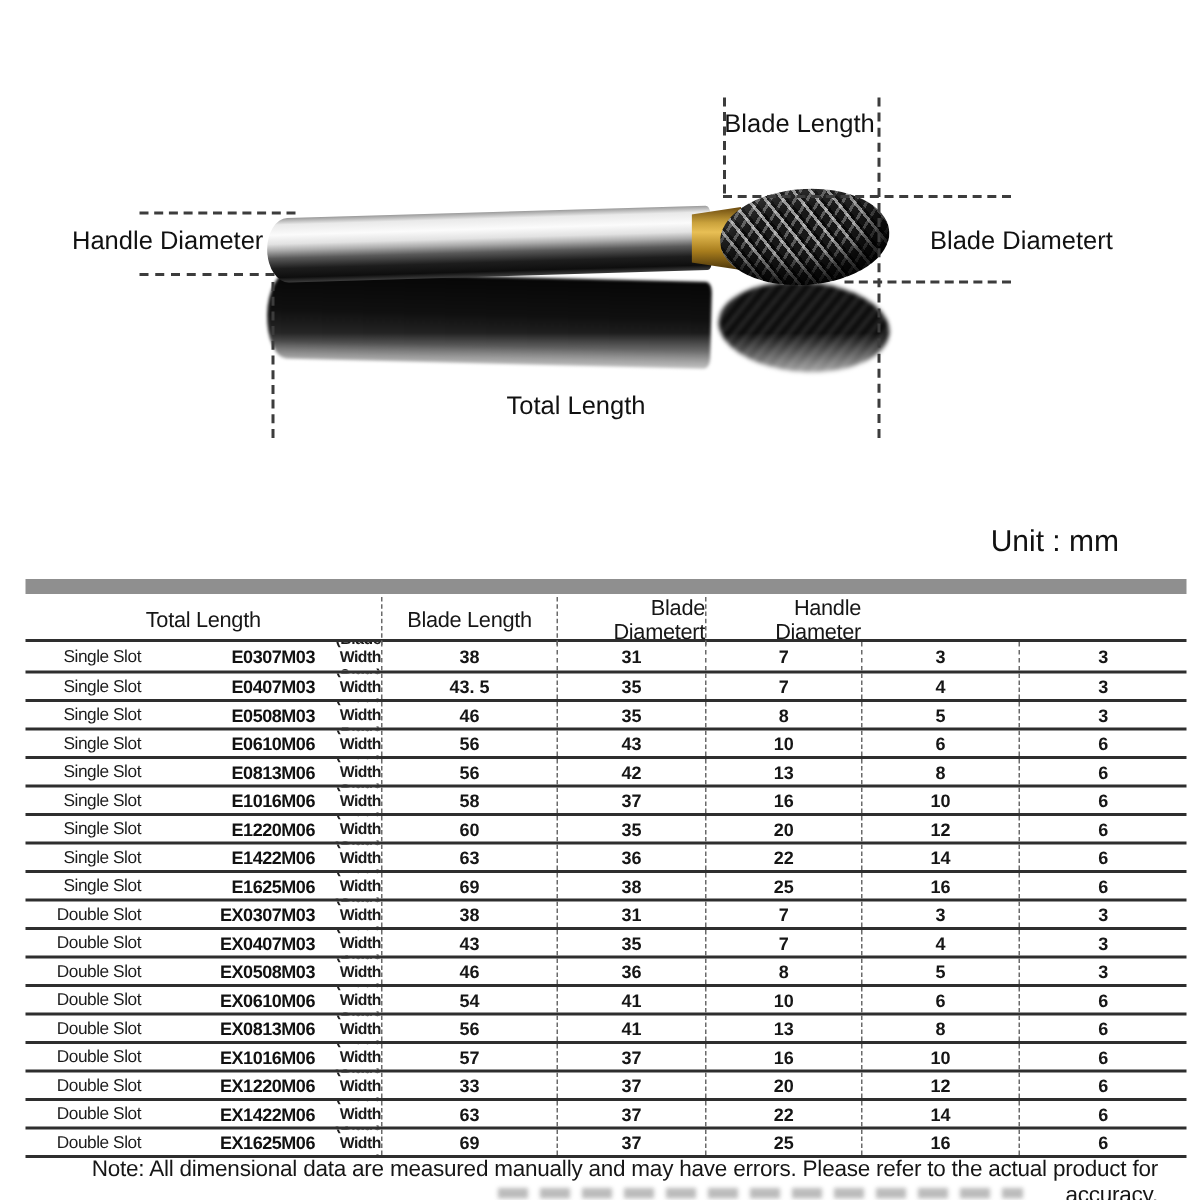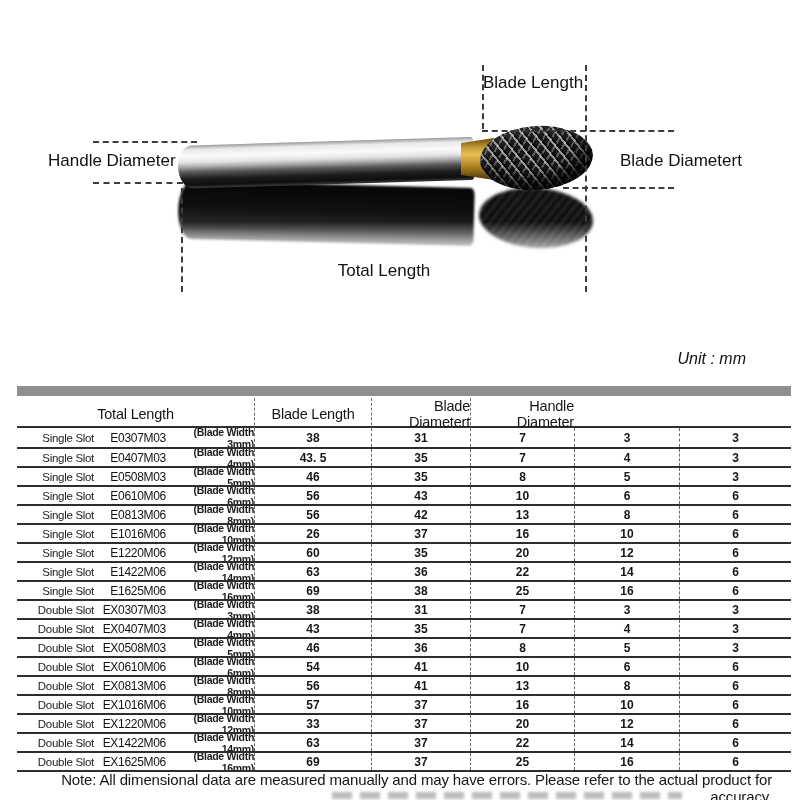--- a/index.html
+++ b/index.html
@@ -45,36 +45,36 @@
   }
   .ref-fade{
     position:absolute;left:155px;top:222px;width:470px;height:52px;
     background:linear-gradient(to bottom,rgba(255,255,255,0),rgba(255,255,255,.94) 75%,#fff);
   }
   .dash-v{position:absolute;width:0;border-left:2px dashed #3c3c3c;}
   .dash-h{position:absolute;height:0;border-top:2px dashed #3c3c3c;}
   .dim-label{position:absolute;font-size:17px;color:#111;white-space:nowrap;}
   .centered{transform:translateX(-50%);}
   
-  .unit{position:absolute;top:350px;right:54px;font-size:16px;color:#111;font-style:italic;}
+  .unit{position:absolute;top:350px;right:54px;font-size:20px;color:#111;}
   
   .spec-table{position:absolute;left:17px;top:386px;width:774px;}
   .top-bar{height:10px;background:#8f8f8f;margin-bottom:2px;}
   .tr,.thead{display:grid;grid-template-columns:237px 117px 99px 104px 105px 112px;box-sizing:border-box;}
   .thead{height:30px;border-bottom:2px solid #2e2e2e;}
   .th{display:flex;align-items:center;justify-content:center;font-size:14.5px;color:#161616;letter-spacing:-0.2px;}
   .tr{height:19px;}
   .tr + .tr{border-top:2px solid #2e2e2e;}
   .tbody{border-bottom:2px solid #2e2e2e;}
   .td{display:flex;align-items:center;justify-content:center;overflow:hidden;}
   .th + .th,.td + .td{border-left:1px dashed #6a6a6a;}
   .num{font-size:12px;font-weight:700;color:#161616;}
   .td-spec{justify-content:flex-start;padding-left:11px;}
   .slot{font-size:11.5px;color:#1c1c1c;width:66px;flex:none;letter-spacing:-0.3px;}
-  .model{font-size:12px;font-weight:400;color:#111;width:72px;flex:none;letter-spacing:-0.3px;}
+  .model{font-size:12px;font-weight:700;color:#111;width:72px;flex:none;letter-spacing:-0.3px;margin-left:44px;}
   .wnote{font-size:10.5px;font-weight:600;color:#1c1c1c;letter-spacing:-0.3px;}
   
   .note{position:absolute;top:771px;right:28px;font-size:15px;color:#161616;letter-spacing:-0.15px;}
   .cutoff-strip{
     position:absolute;left:332px;top:792px;width:350px;height:7px;
     background:repeating-linear-gradient(90deg,#b0b0b0 0 20px,rgba(255,255,255,0) 20px 28px);
     filter:blur(1.5px);opacity:.85;
   }
 </style>
 </head>
@@ -179,21 +179,21 @@
       <div class="td num">8</div>
       <div class="td num">6</div>
     </div>
 
     <div class="tr">
       <div class="td td-spec">
         <span class="slot">Single Slot</span>
         <span class="model">E1016M06</span>
         <span class="wnote">(Blade Width 10mm)</span>
       </div>
-      <div class="td num">26</div>
+      <div class="td num">58</div>
       <div class="td num">37</div>
       <div class="td num">16</div>
       <div class="td num">10</div>
       <div class="td num">6</div>
     </div>
 
     <div class="tr">
       <div class="td td-spec">
         <span class="slot">Single Slot</span>
         <span class="model">E1220M06</span>

